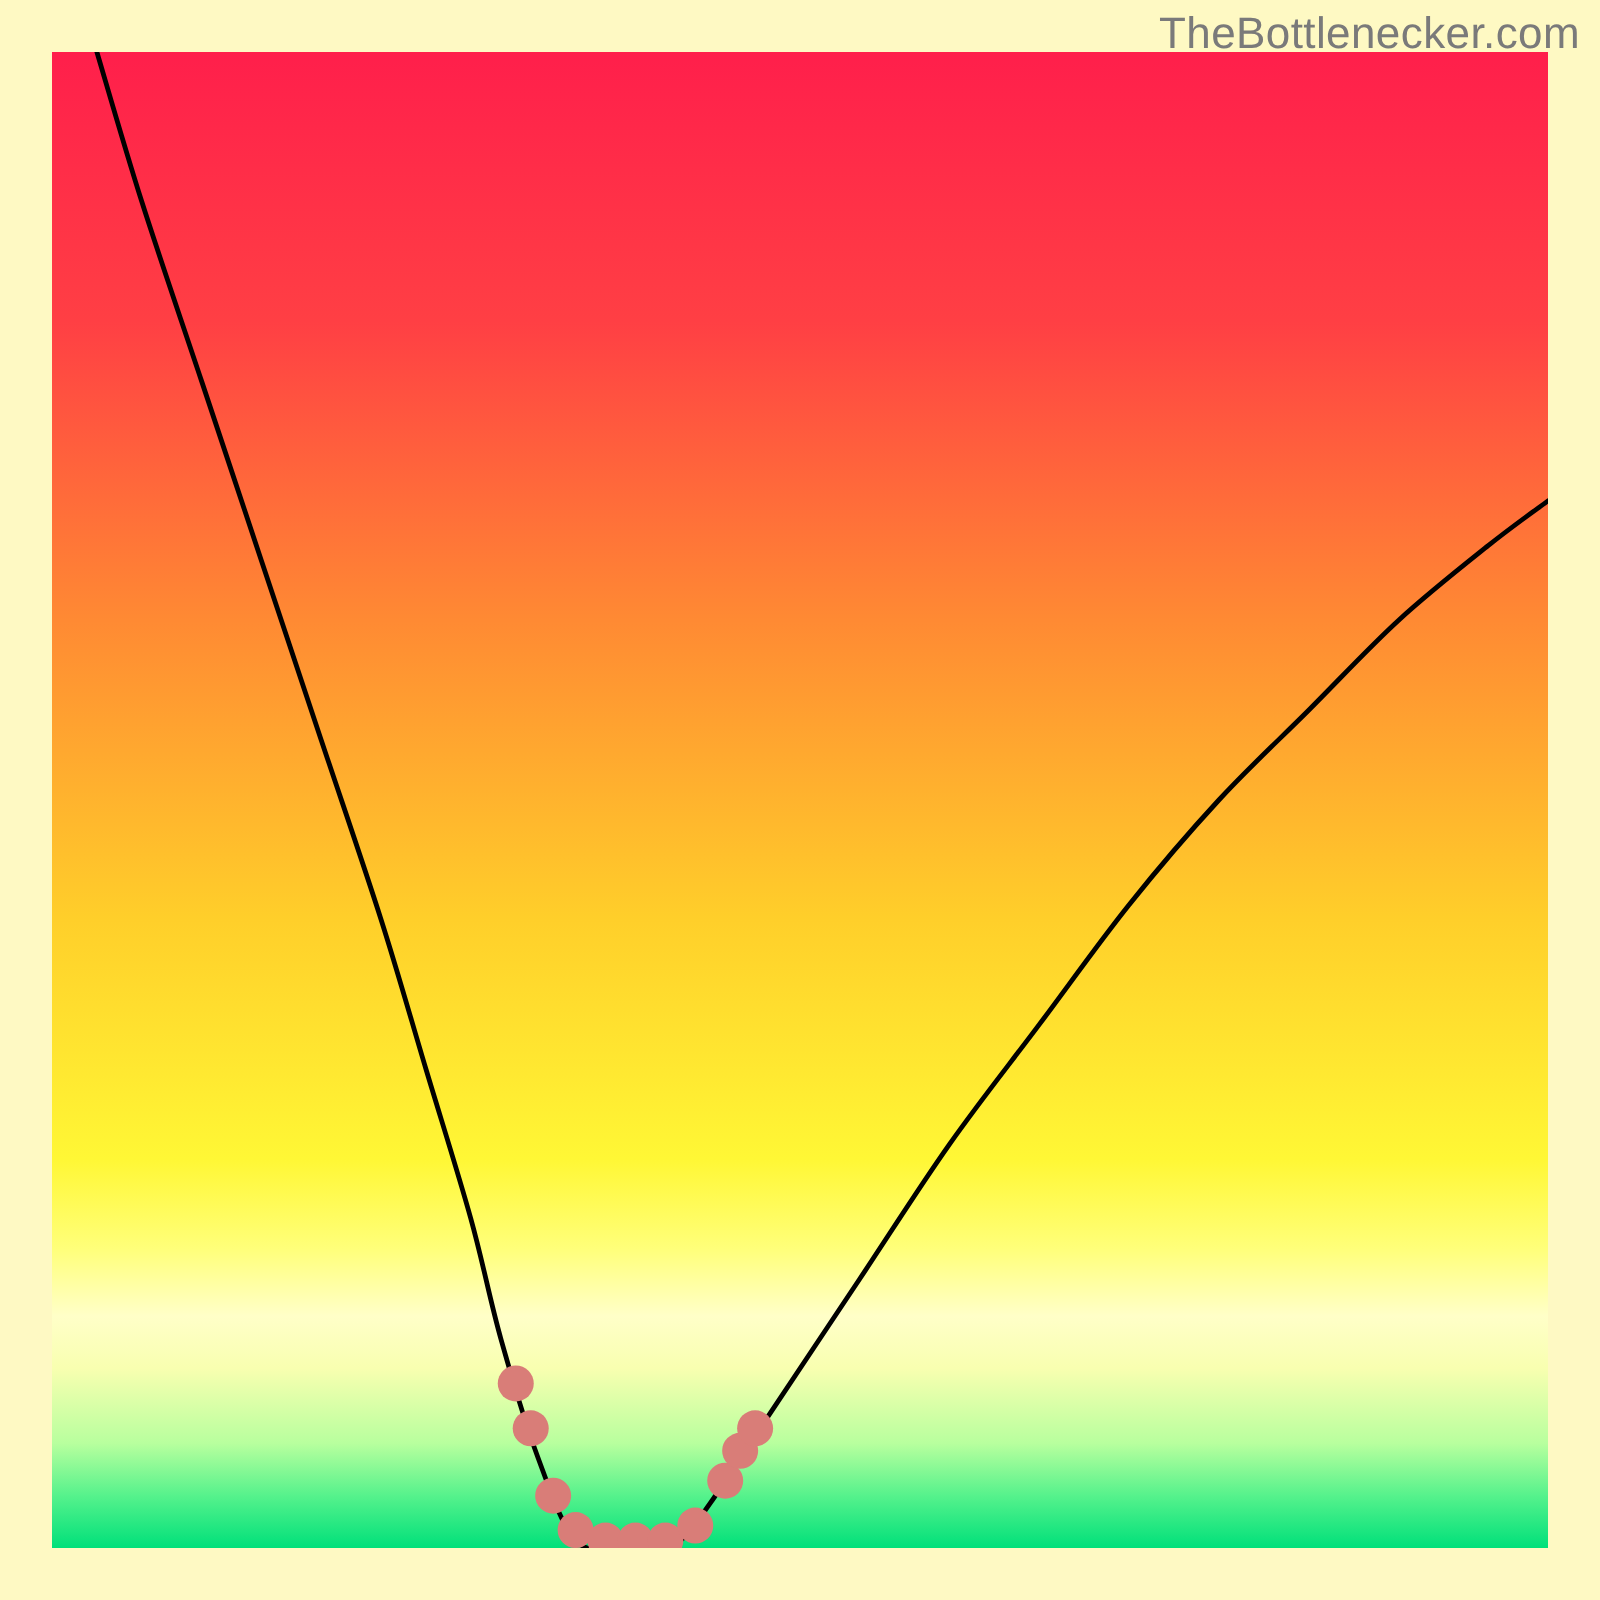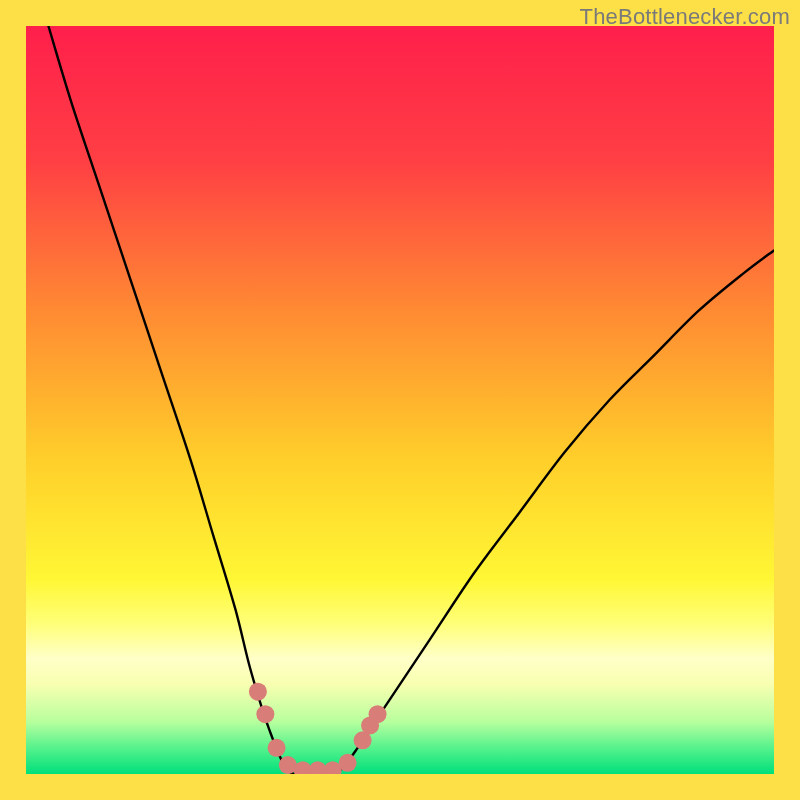--- a/index.html
+++ b/index.html
@@ -6,21 +6,21 @@
     margin: 0;
     padding: 0;
     width: 800px;
     height: 800px;
     background: #000;
     overflow: hidden;
   }
   .frame {
     position: absolute;
     inset: 0;
-    background: #fde047;
+    background: #fef9c3;
   }
   .plot-area {
     position: absolute;
     left: 26px;
     top: 26px;
     width: 748px;
     height: 748px;
     overflow: hidden;
   }
   .gradient {

